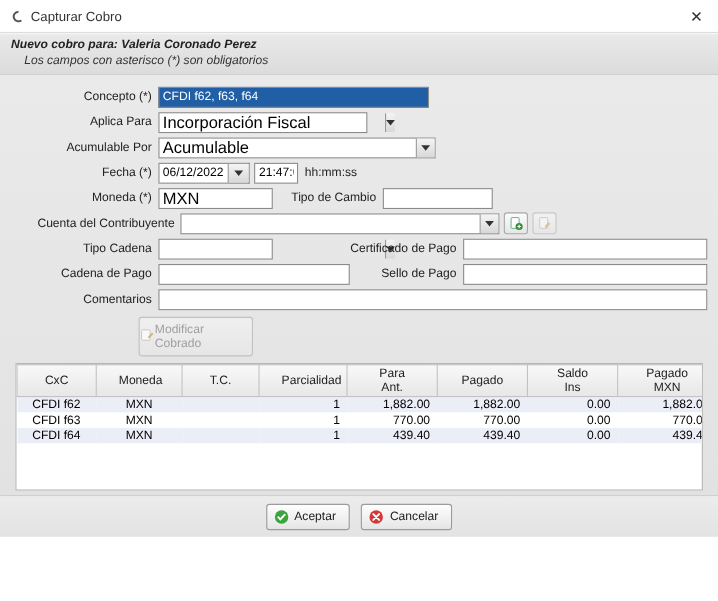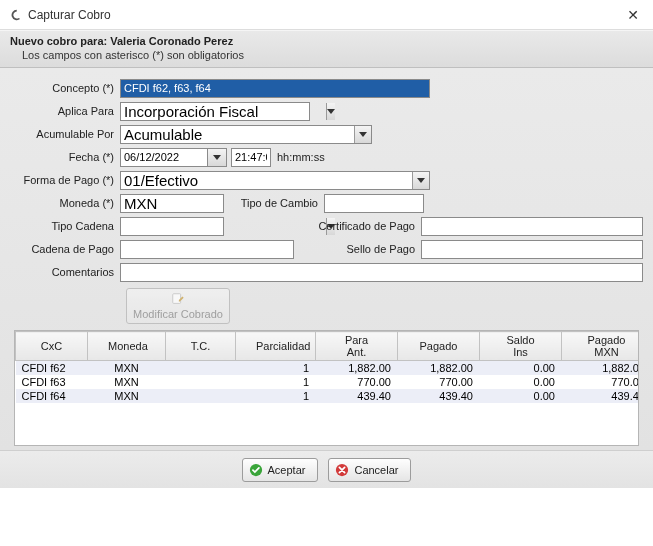--- a/index.html
+++ b/index.html
@@ -28,28 +28,29 @@
     color:#555;
     font-weight:bold;
   }
   .titlebar .title { flex:1; color:#333; font-size:12px; }
   .titlebar .close { font-size:14px; color:#333; padding:4px 6px; cursor:pointer; }
   .header-strip {
     background: linear-gradient(#e9e9e9,#dcdcdc);
     border-top:1px solid #f5f5f5;
     border-bottom:1px solid #bfbfbf;
     padding: 4px 10px 6px 10px;
+    font-style: italic;
   }
   .header-strip .h1 { font-weight:bold; font-size:11px; color:#222; }
   .header-strip .h2 { font-size:11px; color:#333; margin-left:12px; margin-top:2px; }
   .form-area {
     background: linear-gradient(#eaeaea,#e2e2e2);
     padding: 10px 10px 4px 10px;
   }
-  .row { display:flex; align-items:center; margin-bottom:3px; min-height:20px; }
+  .row { display:flex; align-items:center; margin-bottom:3px; min-height:20px;margin-left:24px; }
   .label {
     width: 110px;
     text-align: right;
     padding-right: 6px;
     color:#222;
     font-size:11px;
     white-space:nowrap;
   }
   .field {
     height: 19px;
@@ -87,21 +88,21 @@
     margin-left:4px; cursor:pointer;
   }
   .iconbtn.disabled { opacity:0.5; cursor:default; }
   .iconbtn svg { width:13px; height:13px; }
   .modbtn {
     margin: 6px 0 6px 116px;
     width:104px; height:36px;
     border:1px solid #b5b5b5;
     border-radius:3px;
     background:linear-gradient(#f3f3f3,#e7e7e7);
-    display:flex; flex-direction:column; align-items:center; justify-content:center;
+    display:flex; flex-direction:row; align-items:center; justify-content:center;
     color:#888; font-size:11px;
     opacity:0.75;
   }
   .modbtn svg { width:14px; height:14px; margin-bottom:2px; }
   .grid-wrap {
     margin: 0 4px;
     border:1px solid #b5b5b5;
     background:#fff;
     height:116px;
     overflow:hidden;
@@ -117,21 +118,21 @@
     color:#222;
   }
   table.grid td {
     padding:1px 6px;
     height:14px;
     border-right:1px solid transparent;
     white-space:nowrap;
   }
   table.grid tr.odd td { background:#eceef7; }
   table.grid tr.even td { background:#ffffff; }
-  .ta-l{text-align:left;} .ta-c{text-align:center;} .ta-r{text-align:right;}
+  .ta-l{text-align:center;} .ta-c{text-align:center;} .ta-r{text-align:right;}
   .footer {
     height:38px;
     display:flex; align-items:center; justify-content:center; gap:10px;
     border-top:1px solid #cfcfcf;
     background:linear-gradient(#ececec,#e3e3e3);
   }
   .btn {
     height:24px;
     border:1px solid #9c9c9c;
     border-radius:3px;
@@ -160,21 +161,21 @@
   <div class="h1">
     <span>Nuevo cobro para: </span><span>Valeria Coronado Perez</span>
   </div>
   <div class="h2">Los campos con asterisco (*) son obligatorios</div>
 </div>
 
 <div class="form-area">
 
   <div class="row">
     <div class="label">Concepto (*)</div>
-    <input class="field sel" style="width: 310px;" value="CFDI f62, f63, f64">
+    <input class="field sel" style="width: 246px;" value="CFDI f62, f63, f64">
   </div>
 
   <div class="row">
     <div class="label">Aplica Para</div>
     <div class="combo" style="width:190px">
       <input value="Incorporación Fiscal" style="">
       <div class="dd">
           <div class="tri"></div>
         </div>
     </div>
@@ -185,54 +186,67 @@
     <div class="combo" style="width:252px">
       <input value="Acumulable" style="">
       <div class="dd">
           <div class="tri"></div>
         </div>
     </div>
   </div>
 
   <div class="row">
     <div class="label">Fecha (*)</div>
-    <input class="field" style="width: 88px;" value="06/12/2022">
+    <input class="field" style="width: 64px;" value="06/12/2022">
     <div class="combo" style="width:19px;border-left:none">
       <div class="dd" style="border-left:none;width:100%">
           <div class="tri"></div>
         </div>
     </div>
     <input class="field" style="width: 40px; margin-left: 4px;" value="21:47:07">
     <span class="mini-label">hh:mm:ss</span>
   </div>
 
-  <div class="row">
-    <div class="label">Forma de Pago (*)</div>
-    <div class="combo" style="width:310px">
-      <input value="01/Efectivo" style="">
-      <div class="dd">
-          <div class="tri"></div>
-        </div>
-    </div>
-  </div>
 
   <div class="row">
     <div class="label">Moneda (*)</div>
     <div class="combo" style="width:104px">
       <input value="MXN" style="">
       <div class="dd">
           <div class="tri"></div>
         </div>
     </div>
     <span class="mini-label" style="width:100px">Tipo de Cambio</span>
     <input class="field" style="width: 100px;" value="">
   </div>
 
 
 
+  <div class="row">
+    <div class="label" style="width:130px">Cuenta del Contribuyente</div>
+    <div class="combo" style="width:290px">
+      <input value="" style="">
+      <div class="dd">
+          <div class="tri"></div>
+        </div>
+    </div>
+    <span class="iconbtn">
+      <svg viewBox="0 0 16 16">
+          <rect x="2" y="1" width="9" height="12" rx="1" fill="#fff" stroke="#5a8" stroke-width="1"></rect>
+          <circle cx="11" cy="11" r="4" fill="#3b8f3b"></circle>
+          <path d="M11 9v4M9 11h4" stroke="#fff" stroke-width="1.3"></path>
+        </svg>
+    </span>
+    <span class="iconbtn disabled">
+      <svg viewBox="0 0 16 16">
+          <rect x="2" y="1" width="9" height="12" rx="1" fill="#fff" stroke="#aaa" stroke-width="1"></rect>
+          <path d="M8 10l4-4 2 2-4 4-2 .5z" fill="#c9a24a"></path>
+        </svg>
+    </span>
+  </div>
 
   <div class="row">
     <div class="label">Tipo Cadena</div>
     <div class="combo" style="width:104px">
       <input value="" style="">
       <div class="dd">
           <div class="tri"></div>
         </div>
     </div>
     <span class="spacer"></span>

